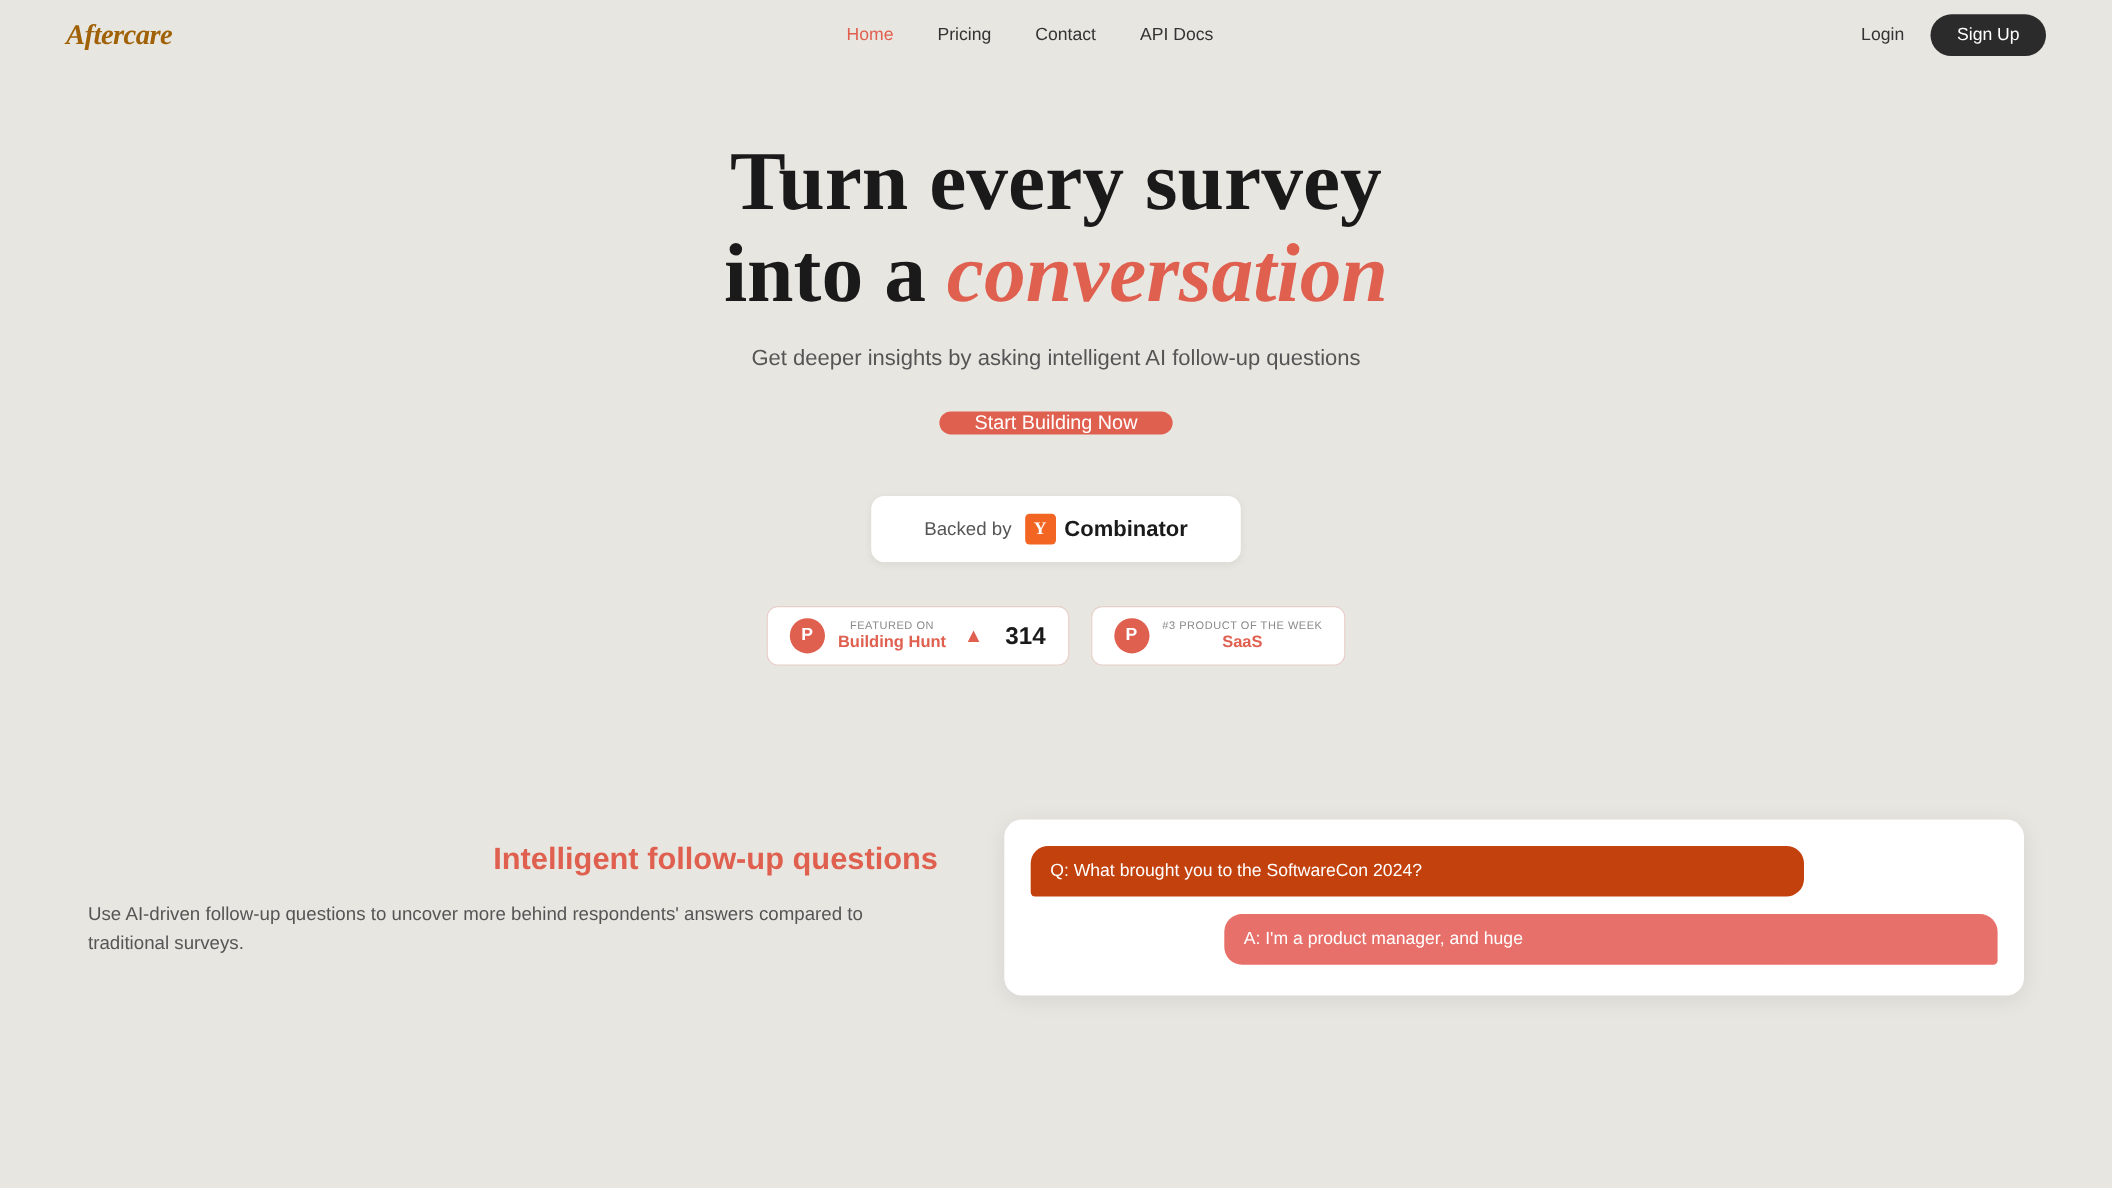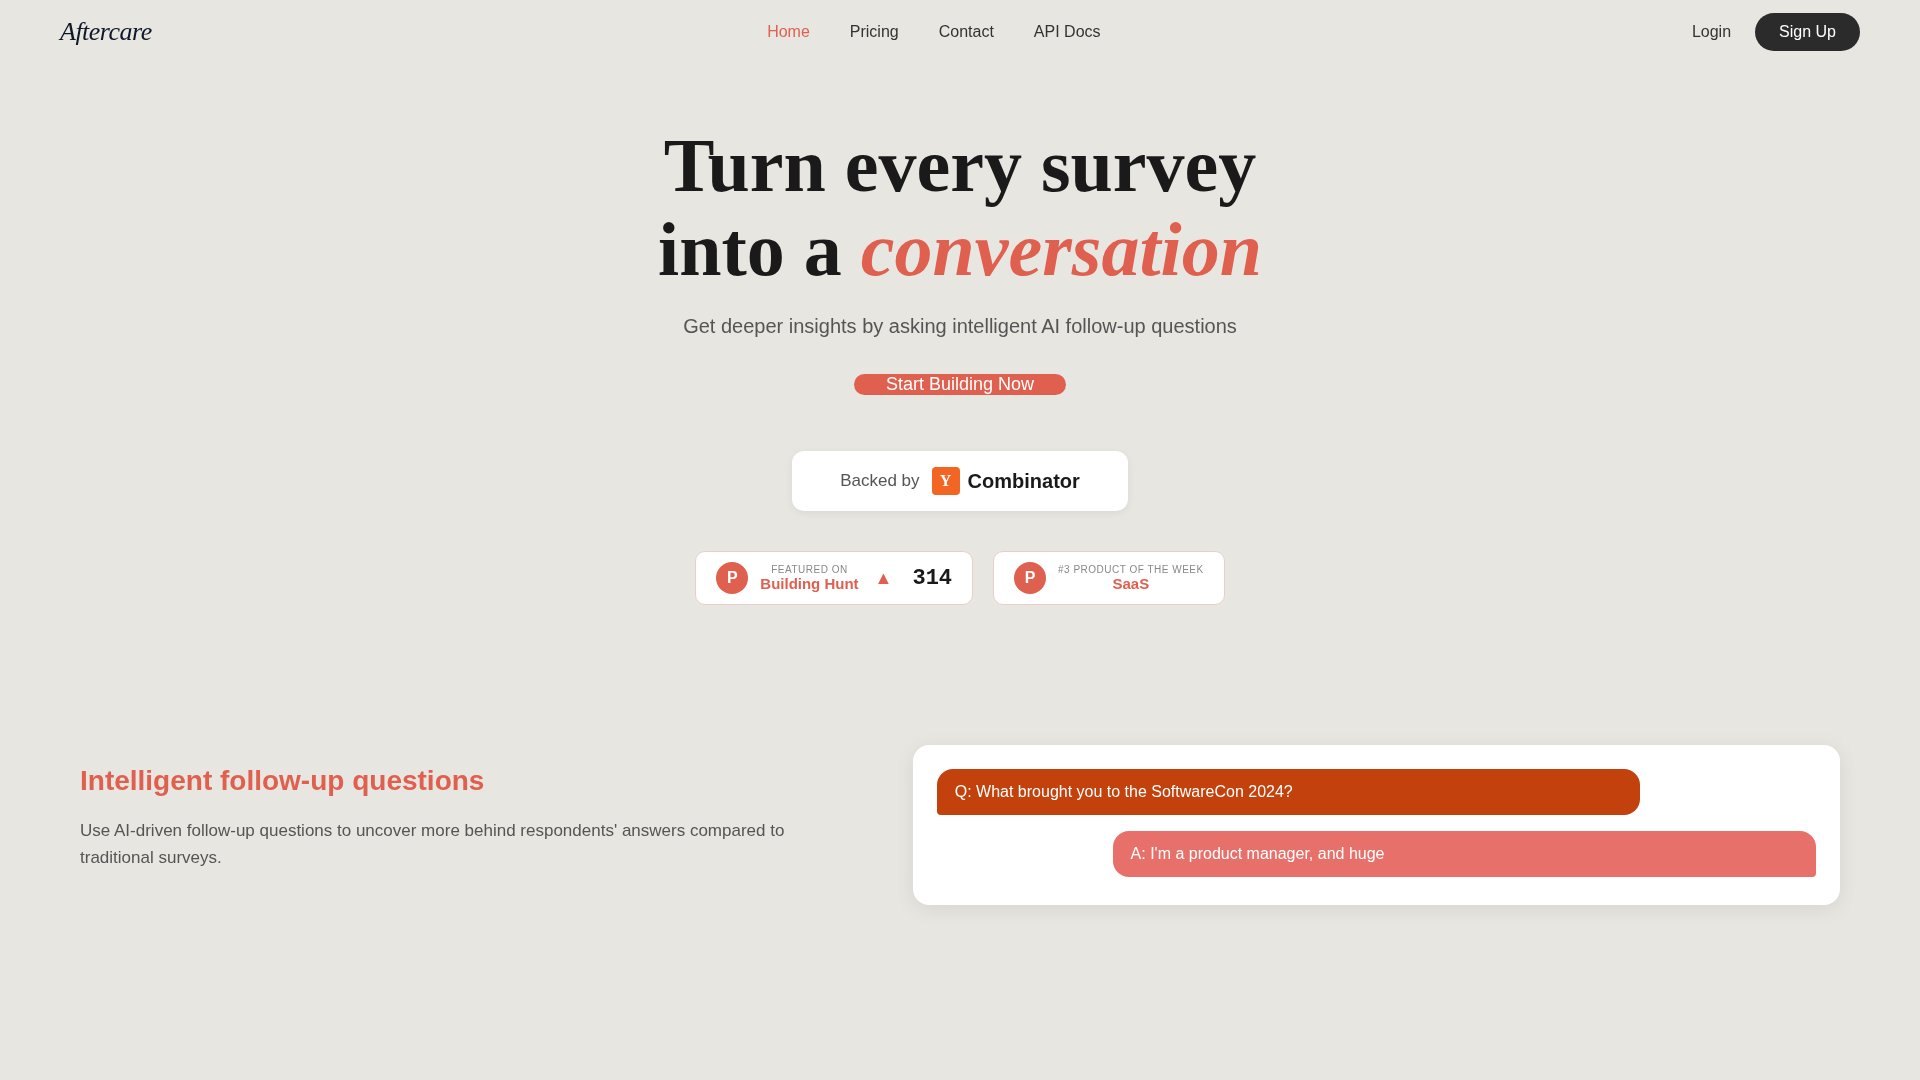--- a/index.html
+++ b/index.html
@@ -17,22 +17,22 @@
       align-items: center;
       justify-content: space-between;
       padding: 0 60px;
       height: 64px;
       background: #e8e6e1;
     }
 
     .nav-logo {
       font-family: Georgia, serif;
       font-size: 26px;
-      font-weight: 400;
-      color: #0f172a;
+      font-weight: 700;
+      color: #a16207;
       letter-spacing: -0.5px;
     }
 
     .nav-logo span {
       font-style: italic;
     }
 
     .nav-links {
       display: flex;
       align-items: flex-start;
@@ -203,21 +203,20 @@
       font-size: 15px;
       font-weight: 700;
       color: #e06050;
     }
 
     .badge-number {
       font-size: 22px;
       font-weight: 700;
       color: #1a1a1a;
       margin-left: 8px;
-      font-family: Liberation Mono, monospace;
     }
 
     .badge-arrow {
       color: #e06050;
       font-size: 18px;
       margin-left: 4px;
     }
 
     
     .section2 {
@@ -247,20 +246,21 @@
     .section2-left {
       flex: 1;
       padding-top: 20px;
     }
 
     .section2-left h3 {
       font-size: 28px;
       font-weight: 700;
       color: #e06050;
       margin-bottom: 20px;
+      text-align: right;
     }
 
     .section2-left p {
       font-size: 17px;
       color: #555;
       line-height: 1.6;
     }
 
     .section2-right {
       flex: 1.2;

